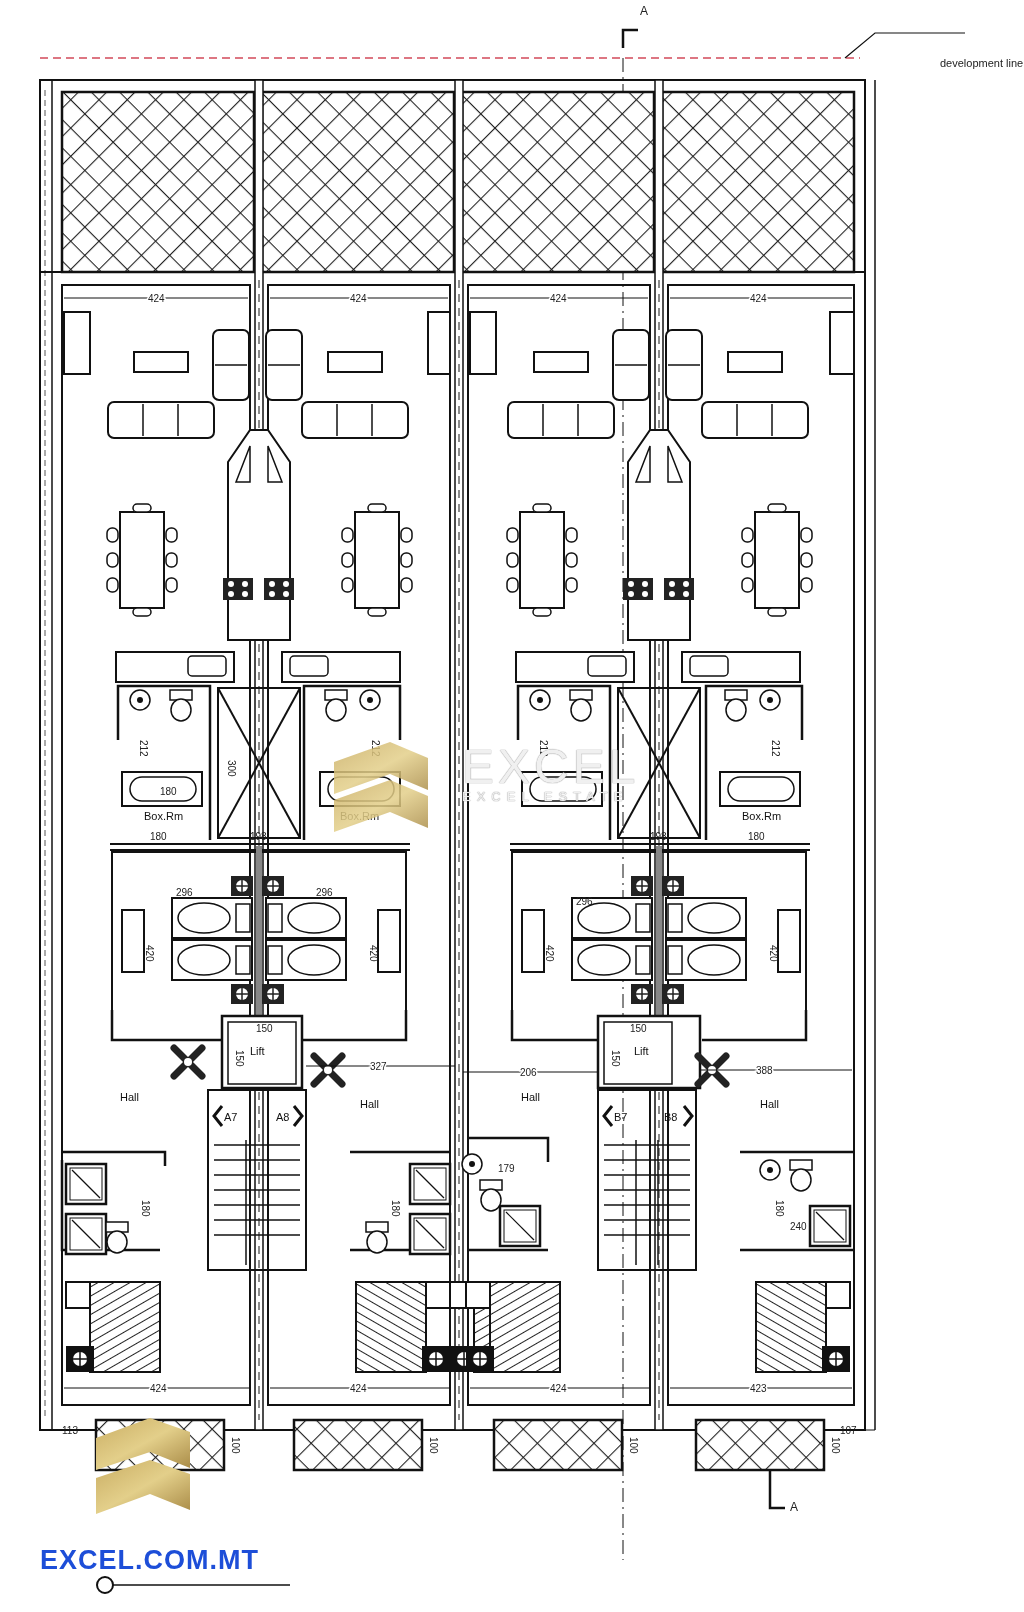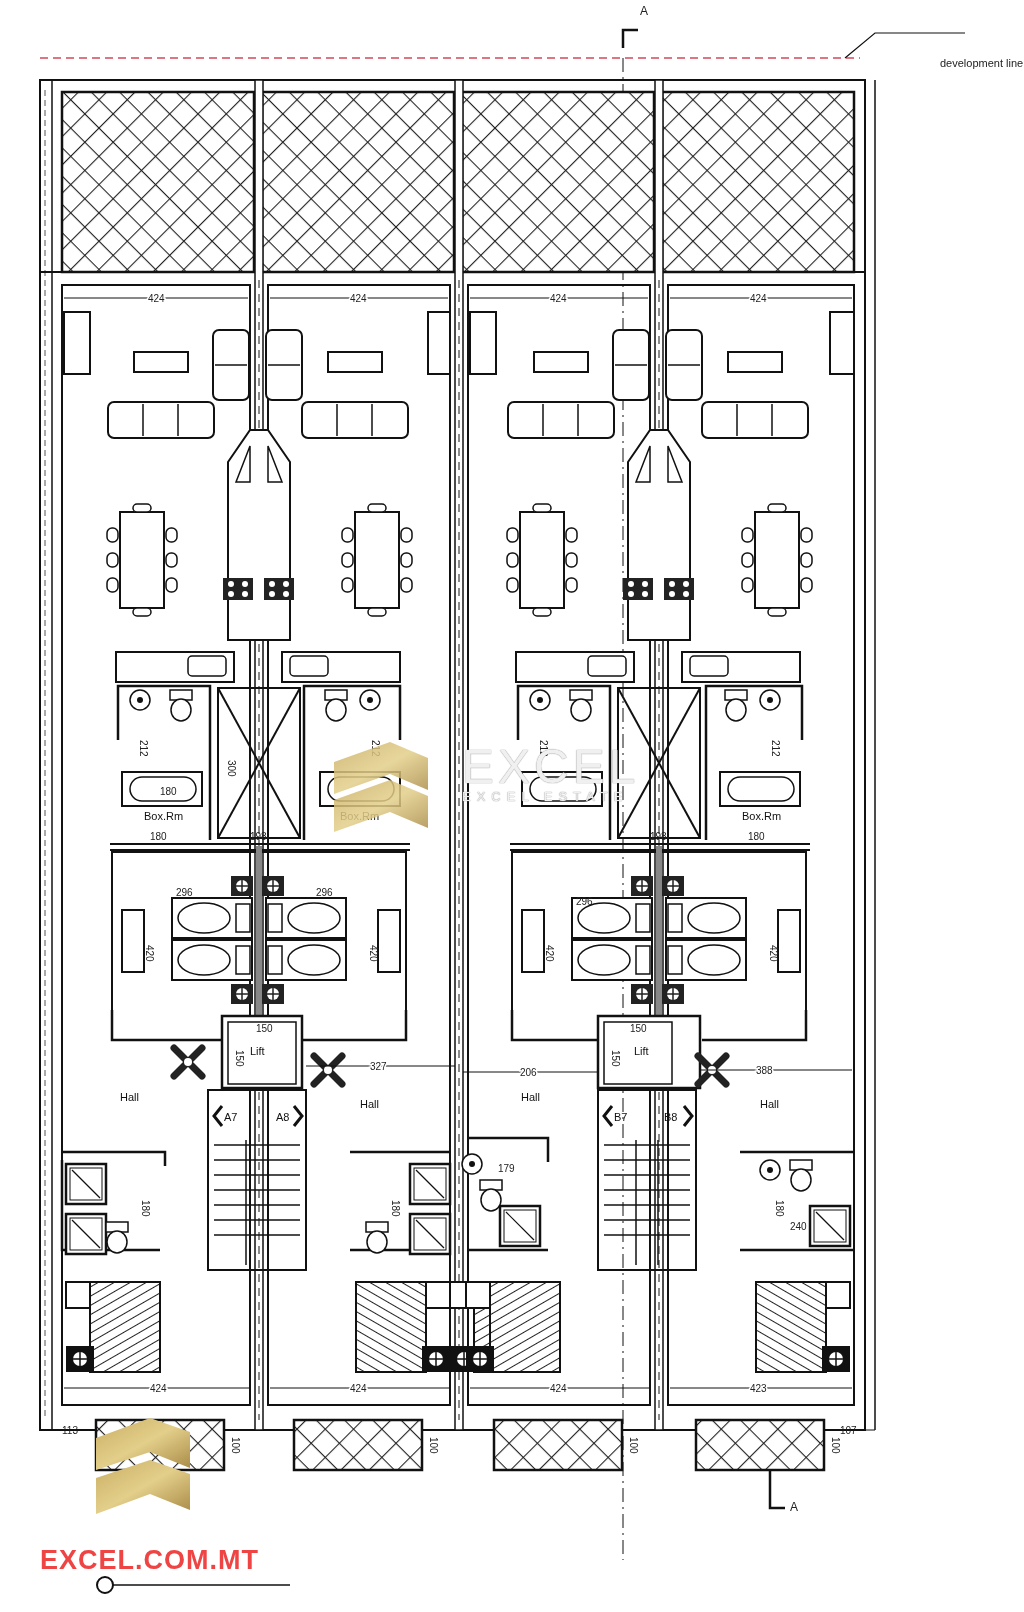--- a/index.html
+++ b/index.html
@@ -4,21 +4,21 @@
 <style>
   html,body{margin:0;padding:0;background:#ffffff;}
   body{width:1024px;height:1612px;position:relative;overflow:hidden;font-family:"Liberation Sans",sans-serif;}
   #plan{position:absolute;left:0;top:0;}
   .dim{font-family:"Liberation Sans",sans-serif;font-size:10px;fill:#222;}
   .lbl{font-family:"Liberation Sans",sans-serif;font-size:11px;fill:#111;}
   .wm{position:absolute;left:462px;top:745px;color:rgba(255,255,255,0.85);font-family:"Liberation Sans",sans-serif;letter-spacing:4px;text-shadow:0 0 1px #999,0 0 1px #999;}
   .wm .l1{font-size:48px;font-weight:300;line-height:44px;}
   .wm .l2{font-size:48px;font-weight:300;line-height:44px;}
   .wm .l3{font-size:13px;letter-spacing:6px;line-height:16px;}
-  .brand{position:absolute;left:40px;top:1545px;font-size:27px;font-weight:bold;color:#ef4444;letter-spacing:1px;}
+  .brand{position:absolute;left:40px;top:1545px;font-size:27px;font-weight:bold;color:#1d4ed8;letter-spacing:1px;}
   .dev{position:absolute;left:940px;top:12px;font-size:11px;color:#222;margin-top:45px;}
   .seclbl{position:absolute;font-size:12px;color:#222;}
 </style>
 </head>
 <body>
 
 <svg id="plan" width="1024" height="1612" viewBox="0 0 1024 1612" xmlns="http://www.w3.org/2000/svg">
   <defs>
     <pattern id="xh" width="20" height="20" patternUnits="userSpaceOnUse" patternTransform="rotate(45)">
       <rect width="20" height="20" fill="#fff"></rect>

